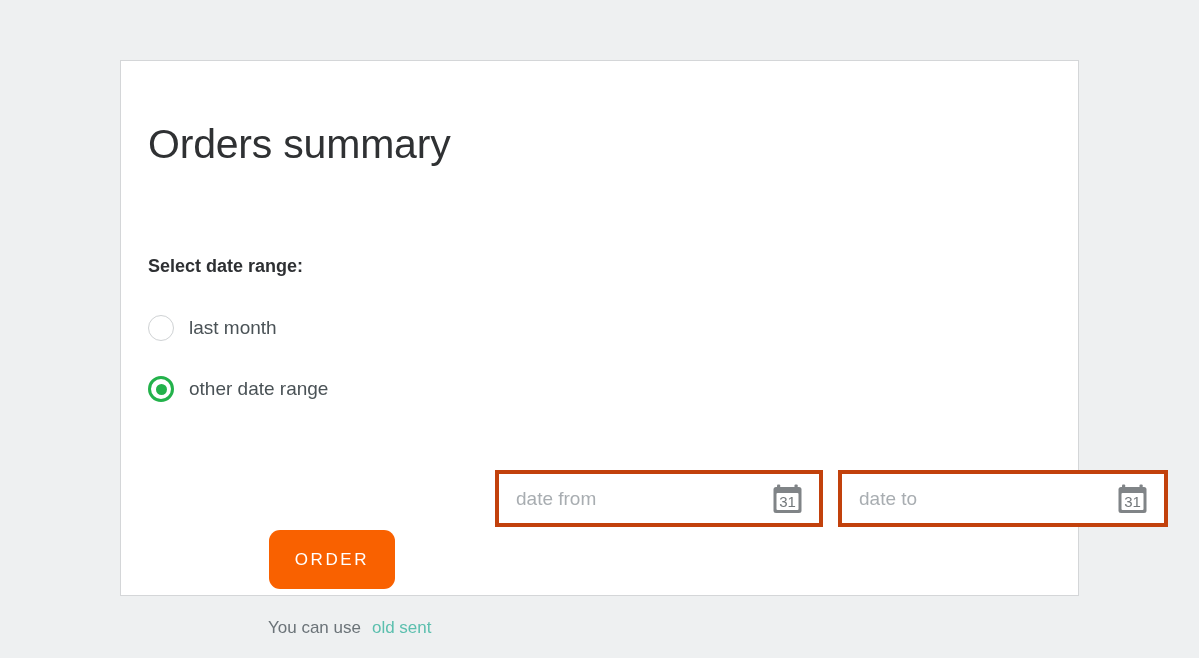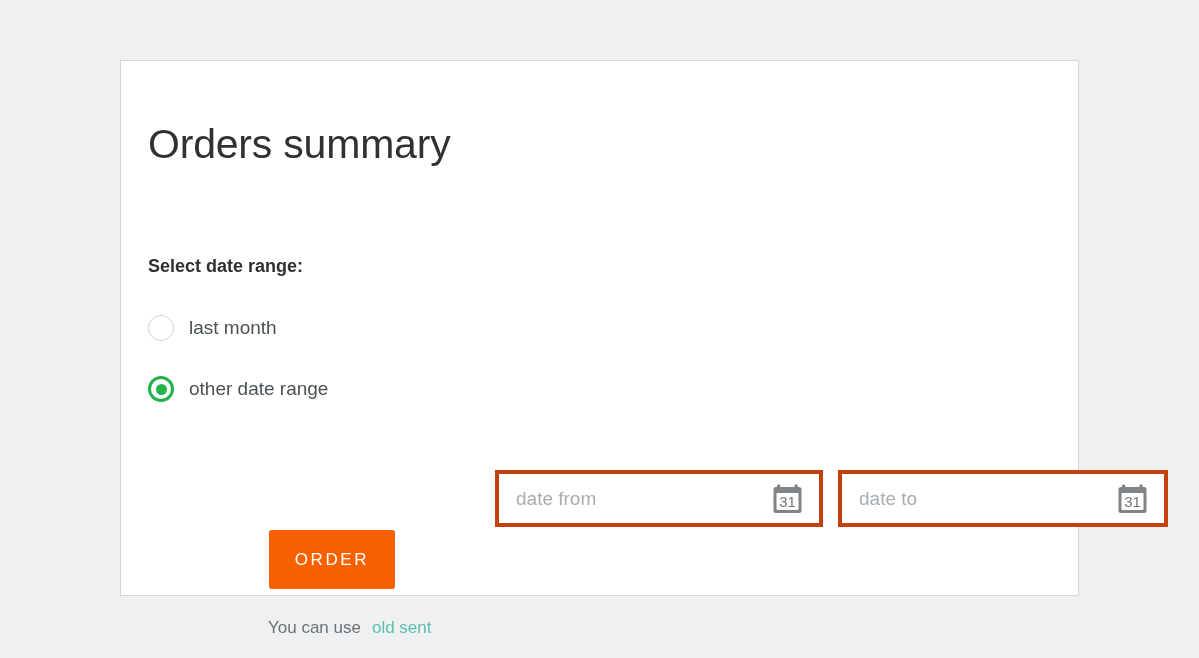--- a/index.html
+++ b/index.html
@@ -157,21 +157,21 @@
 
   
   .order-button {
     position: absolute;
     left: 148px;
     top: 469px;
     width: 126px;
     height: 59px;
     background: #f96100;
     border: 0;
-    border-radius: 3px;
+    border-radius: 11px;
     color: #ffffff;
     font-family: "Liberation Sans", sans-serif;
     font-size: 17px;
     font-weight: 400;
     letter-spacing: 2.6px;
     text-transform: uppercase;
     cursor: pointer;
     padding: 0;
   }
 

